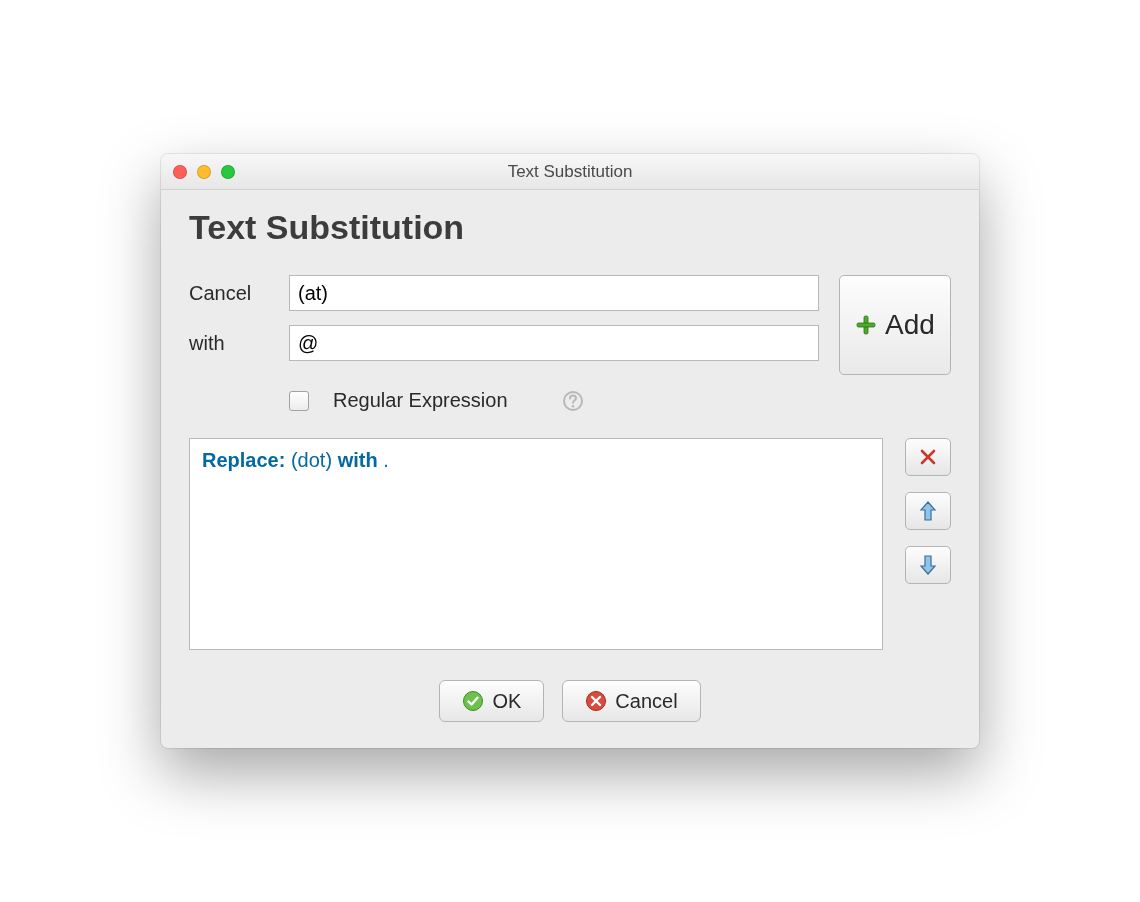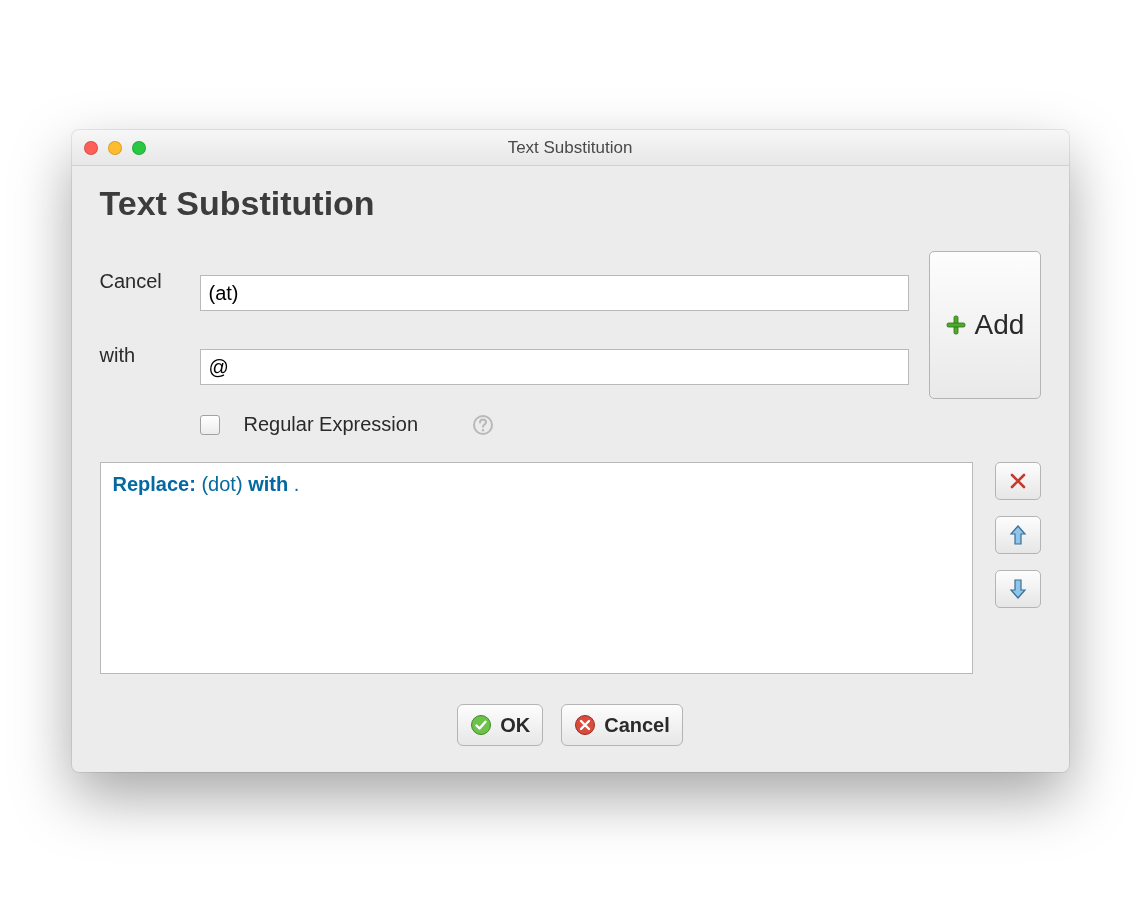--- a/index.html
+++ b/index.html
@@ -6,21 +6,21 @@
     body {
       font-family: "Lucida Grande", "Helvetica Neue", Arial, sans-serif;
       background: #ffffff;
       width: 1140px;
       height: 902px;
       display: flex;
       align-items: center;
       justify-content: center;
     }
     .window {
-      width: 997px;
+      width: 818px;
       background: #ececec;
       border-radius: 7px;
       box-shadow: 0 25px 60px rgba(0,0,0,0.35), 0 0 0 1px rgba(0,0,0,0.08);
       overflow: hidden;
     }
     .titlebar {
       height: 36px;
       background: linear-gradient(#f7f7f7, #e7e7e7);
       border-bottom: 1px solid #d0d0d0;
       display: flex;
@@ -65,21 +65,20 @@
       color: #2a2a2a;
     }
     .text-input {
       flex: 1;
       height: 36px;
       border: 1px solid #b9b9b9;
       background: #ffffff;
       font-size: 20px;
       padding: 0 8px;
       font-family: inherit;
-      margin-top: 24px;
     }
     .add-button {
       width: 112px;
       background: linear-gradient(#fdfdfd, #e9e9e9);
       border: 1px solid #b4b4b4;
       border-radius: 5px;
       font-size: 28px;
       color: #2a2a2a;
       display: flex;
       align-items: center;
@@ -139,31 +138,30 @@
       cursor: pointer;
     }
     .footer-buttons {
       display: flex;
       justify-content: center;
       gap: 18px;
       margin-top: 30px;
     }
     .footer-btn {
       height: 42px;
-      padding: 0 12px;
+      padding: 0 22px;
       background: linear-gradient(#fdfdfd,#e7e7e7);
       border: 1px solid #b4b4b4;
       border-radius: 6px;
       display: flex;
       align-items: center;
       gap: 8px;
       font-size: 20px;
       color: #2a2a2a;
       cursor: pointer;
-      font-weight: bold;
     }
     svg { display: block; }
   </style>
 </head>
 <body>
 
 <div class="window">
   <div class="titlebar">
     <div class="traffic-lights">
       <div class="tl red"></div>

